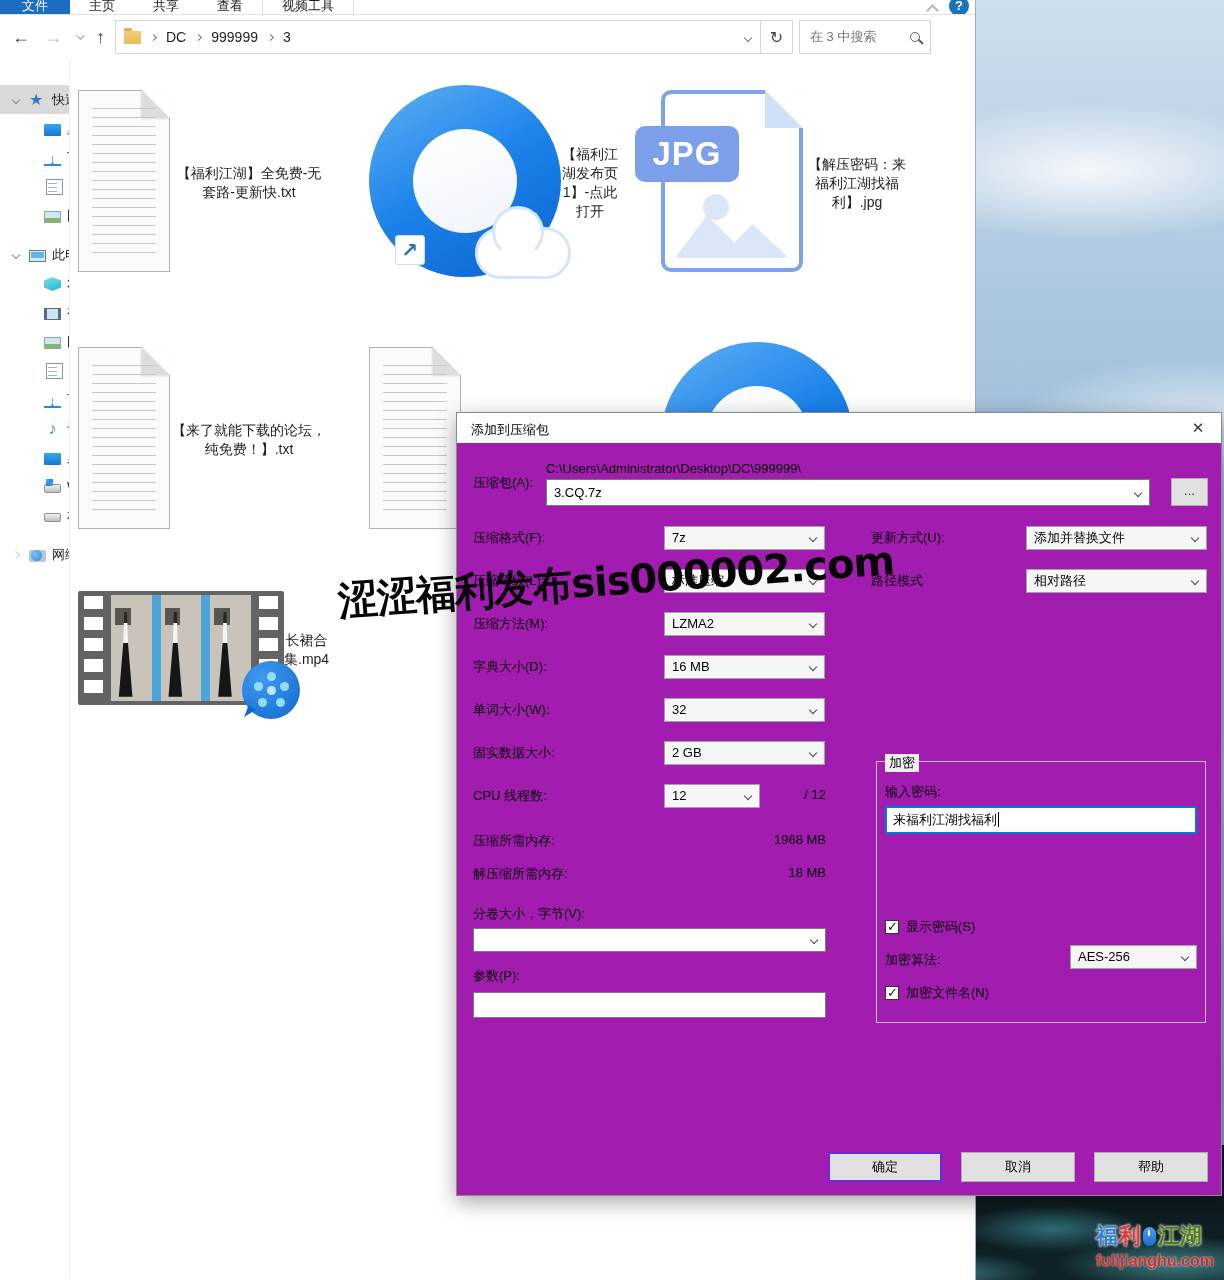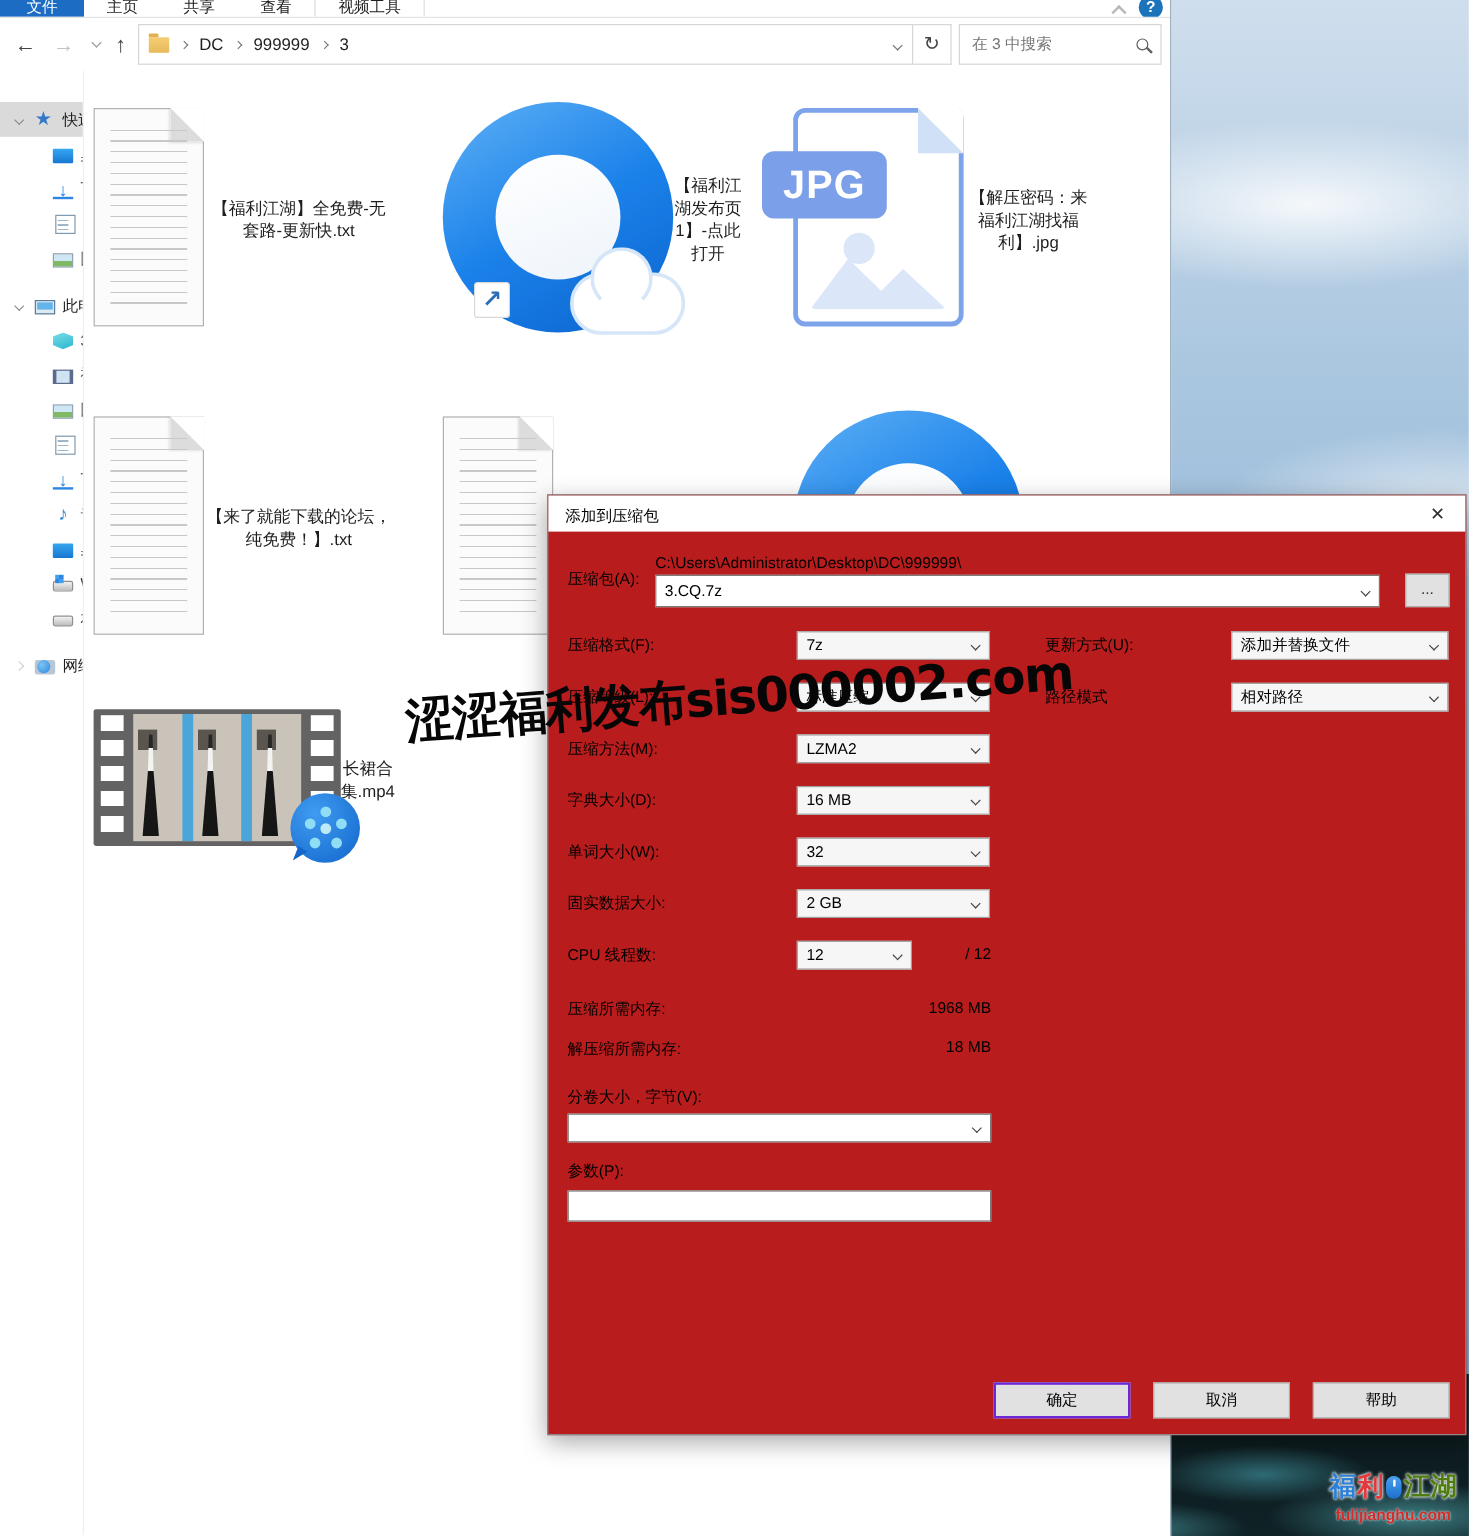--- a/index.html
+++ b/index.html
@@ -48,21 +48,21 @@
     border-radius:1px; position:relative; }
   .folder-ico::before { content:''; position:absolute; top:-3px; left:0; width:8px; height:3px;
     background:#e0b053; border-radius:1px 1px 0 0; }
   .crumb { font-size:14px; color:#1e1e1e; }
   .crumb-sep { width:5px; height:5px; border-right:1.5px solid #777; border-top:1.5px solid #777;
     transform:rotate(45deg); margin:0 3px; }
   .addr-chev { position:absolute; right:9px; top:14px; width:6px; height:6px;
     border-right:1.5px solid #777; border-bottom:1.5px solid #777; transform:rotate(45deg); }
   .refresh-btn { width:32px; height:34px; border:1px solid #d6d6d6; border-left:none;
     display:flex; align-items:center; justify-content:center; font-size:16px; color:#444; }
-  .search { width:169px; height:34px; border:1px solid #d6d6d6; margin-left:6px; display:flex;
+  .search { width:132px; height:34px; border:1px solid #d6d6d6; margin-left:6px; display:flex;
     align-items:center; justify-content:space-between; padding:0 10px; }
   .search-txt { font-size:13px; color:#767676; }
   .mag { width:10px; height:10px; border:1.6px solid #5f5f5f; border-radius:50%; position:relative; }
   .mag::after { content:''; position:absolute; width:6px; height:1.6px; background:#5f5f5f;
     transform:rotate(45deg); right:-5px; bottom:-2px; }
 
   .body-wrap { position:relative; height:1220px; }
   
   .sidebar { position:absolute; left:0; top:0; width:70px; bottom:0; overflow:hidden;
     border-right:1px solid #f0f0f0; padding-top:26px; }
@@ -156,21 +156,21 @@
     box-shadow:0 -14px #8fdef5, 13px -4px #8fdef5, 9px 12px #8fdef5, -9px 12px #8fdef5, -13px -4px #8fdef5; }
   .player::after { content:''; position:absolute; left:2px; bottom:2px; width:12px; height:12px;
     background:#1266cc; clip-path:polygon(0 100%, 100% 40%, 40% 0); }
 
   
   .watermark { position:absolute; left:338px; top:574px; z-index:20; font-family:"DejaVu Sans",sans-serif;
     font-size:40px; font-weight:bold; color:#060606; white-space:nowrap; letter-spacing:-1px;
     transform:rotate(-4.2deg); transform-origin:left center; }
 
   
-  .dialog { position:absolute; left:456px; top:412px; width:766px; height:784px; background:#b91c1c;
+  .dialog { position:absolute; left:456px; top:412px; width:766px; height:784px; background:#a21caf;
     border:1px solid #8a8a8a; z-index:10; box-shadow:0 6px 20px rgba(0,0,0,.35); font-size:13px; color:#000; }
   .dlg-title { position:absolute; left:0; top:0; right:0; height:30px; background:#fff; }
   .dlg-title .t { position:absolute; left:14px; top:8px; font-size:13px; }
   .dlg-close { position:absolute; right:12px; top:6px; font-size:15px; color:#333; width:22px;
     text-align:center; }
   .lbl { position:absolute; white-space:nowrap; }
   .combo { position:absolute; height:24px; background:#f6f6f6; border:1px solid #a2a2a2;
     line-height:22px; padding:0 20px 0 7px; white-space:nowrap; overflow:hidden; }
   .combo .ca { position:absolute; right:8px; top:8px; width:6px; height:6px;
     border-right:1.4px solid #474747; border-bottom:1.4px solid #474747; transform:rotate(45deg); }
@@ -194,21 +194,21 @@
 
   
   .logo { position:absolute; right:10px; bottom:10px; z-index:25; text-align:center; }
   .logo .row { font-size:22px; font-weight:bold; display:flex; align-items:center; gap:1px;
     text-shadow:0 0 2px #fff,0 0 3px #fff; }
   .lg-fu { color:#2e7fd6; } .lg-li { color:#e4393c; } .lg-jh { color:#4d7c0f; }
   .mouse { display:inline-block; width:13px; height:19px; background:linear-gradient(#4aa0ee,#1c6fd0);
     border-radius:7px; position:relative; margin:0 1px; }
   .mouse::before { content:''; position:absolute; left:50%; top:3px; width:2px; height:6px;
     margin-left:-1px; background:#fff; border-radius:1px; }
-  .logo .url { font-size:13px; font-weight:bold; color:#d42a2a; text-shadow:0 0 2px #fff; margin-top:1px; }
+  .logo .url { font-size:16px; font-weight:bold; color:#d42a2a; text-shadow:0 0 2px #fff; margin-top:1px; }
 </style>
 </head>
 <body>
 
 <div class="wallpaper"></div>
 <div class="ocean"></div>
 
 <div class="explorer">
 
   <div class="ribbon">
@@ -451,20 +451,39 @@
   <div class="lbl" style="left:414px; top:116px;">更新方式(U):</div>
   <div class="combo" style="left:569px; top:113px; width:181px;">
     <span>添加并替换文件</span><span class="ca"></span>
   </div>
   <div class="lbl" style="left:414px; top:159px;">路径模式</div>
   <div class="combo" style="left:569px; top:156px; width:181px;">
     <span>相对路径</span><span class="ca"></span>
   </div>
 
 
+  <div class="group" style="left:419px; top:348px; width:330px; height:262px;">
+    <span class="gtitle">加密</span>
+    <div class="lbl" style="left:8px; top:21px;">输入密码:</div>
+    <div class="pwbox" style="left:8px; top:44px; width:312px; height:28px;">
+      <span>来福利江湖找福利</span>
+    </div>
+    <div class="cbrow" style="left:8px; top:156px;">
+      <span class="cb on"></span>
+      <span>显示密码(S)</span>
+    </div>
+    <div class="lbl" style="left:8px; top:189px;">加密算法:</div>
+    <div class="combo" style="left:193px; top:183px; width:127px;">
+      <span>AES-256</span><span class="ca"></span>
+    </div>
+    <div class="cbrow" style="left:8px; top:222px;">
+      <span class="cb on"></span>
+      <span>加密文件名(N)</span>
+    </div>
+  </div>
 
   <div class="btn def" style="left:371px; top:739px;">确定</div>
   <div class="btn" style="left:504px; top:739px;">取消</div>
   <div class="btn" style="left:637px; top:739px;">帮助</div>
 </div>
 
 <div class="watermark">涩涩福利发布sis000002.com</div>
 
 <div class="logo">
   <div class="row">

